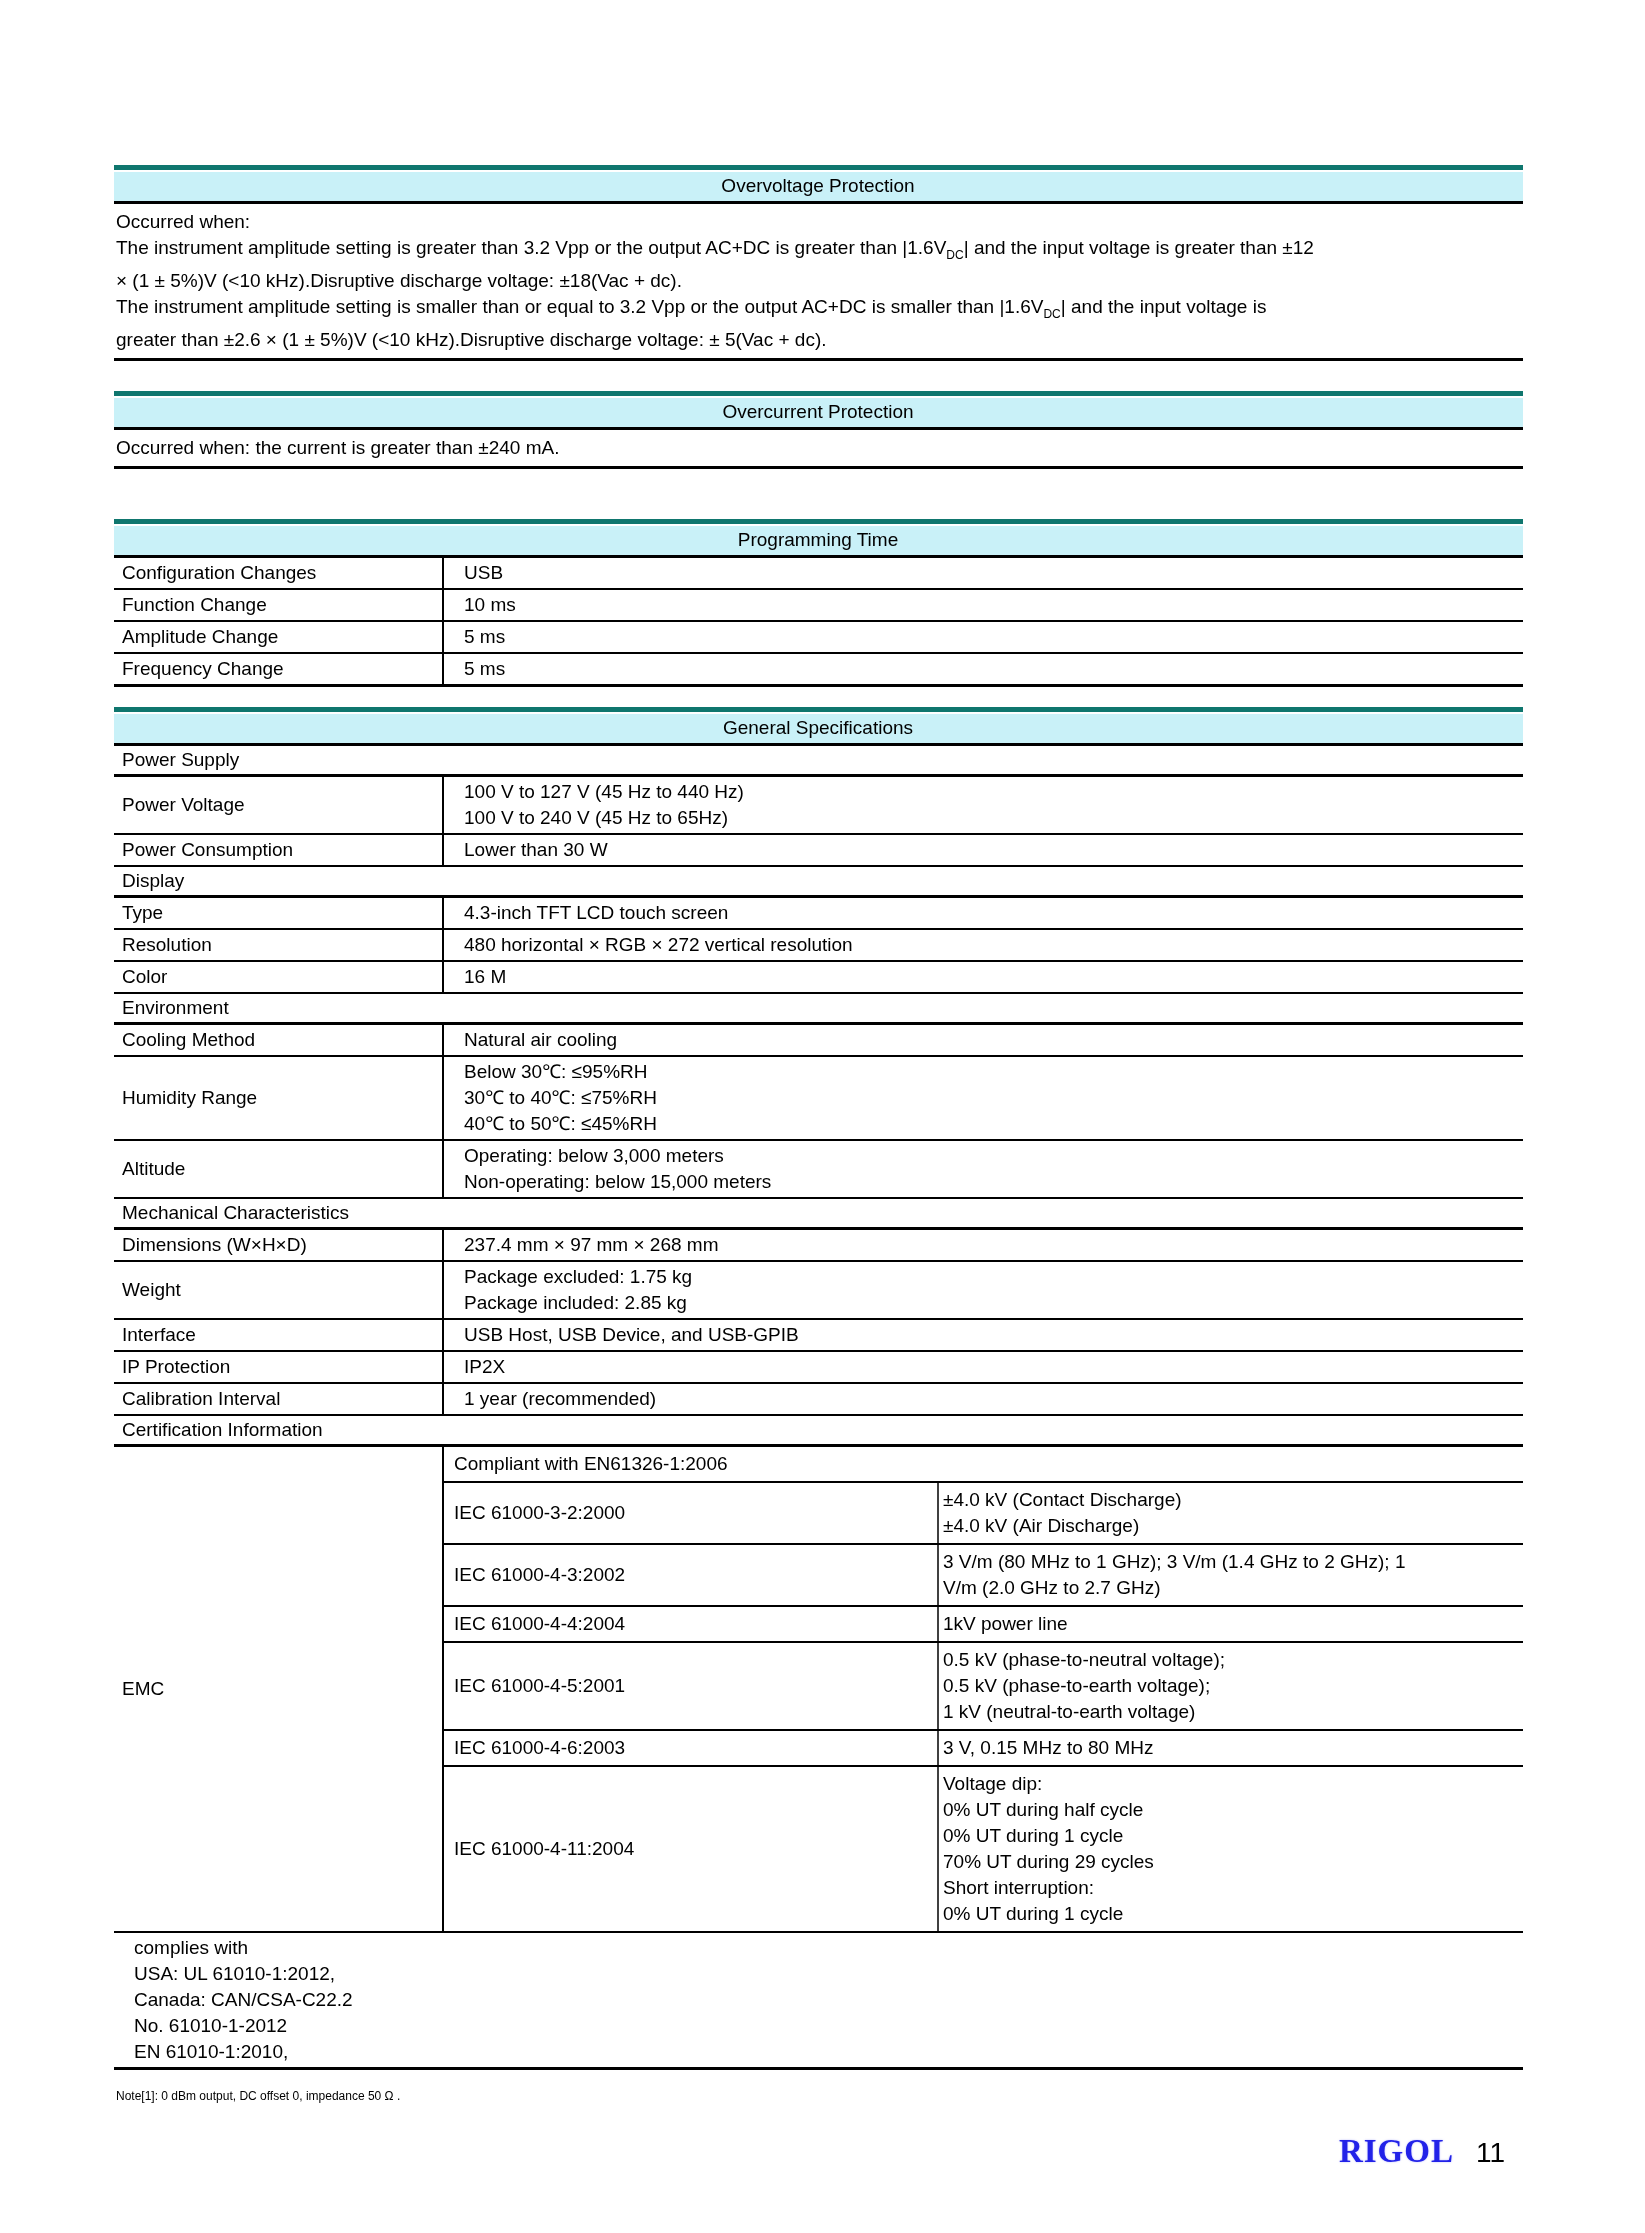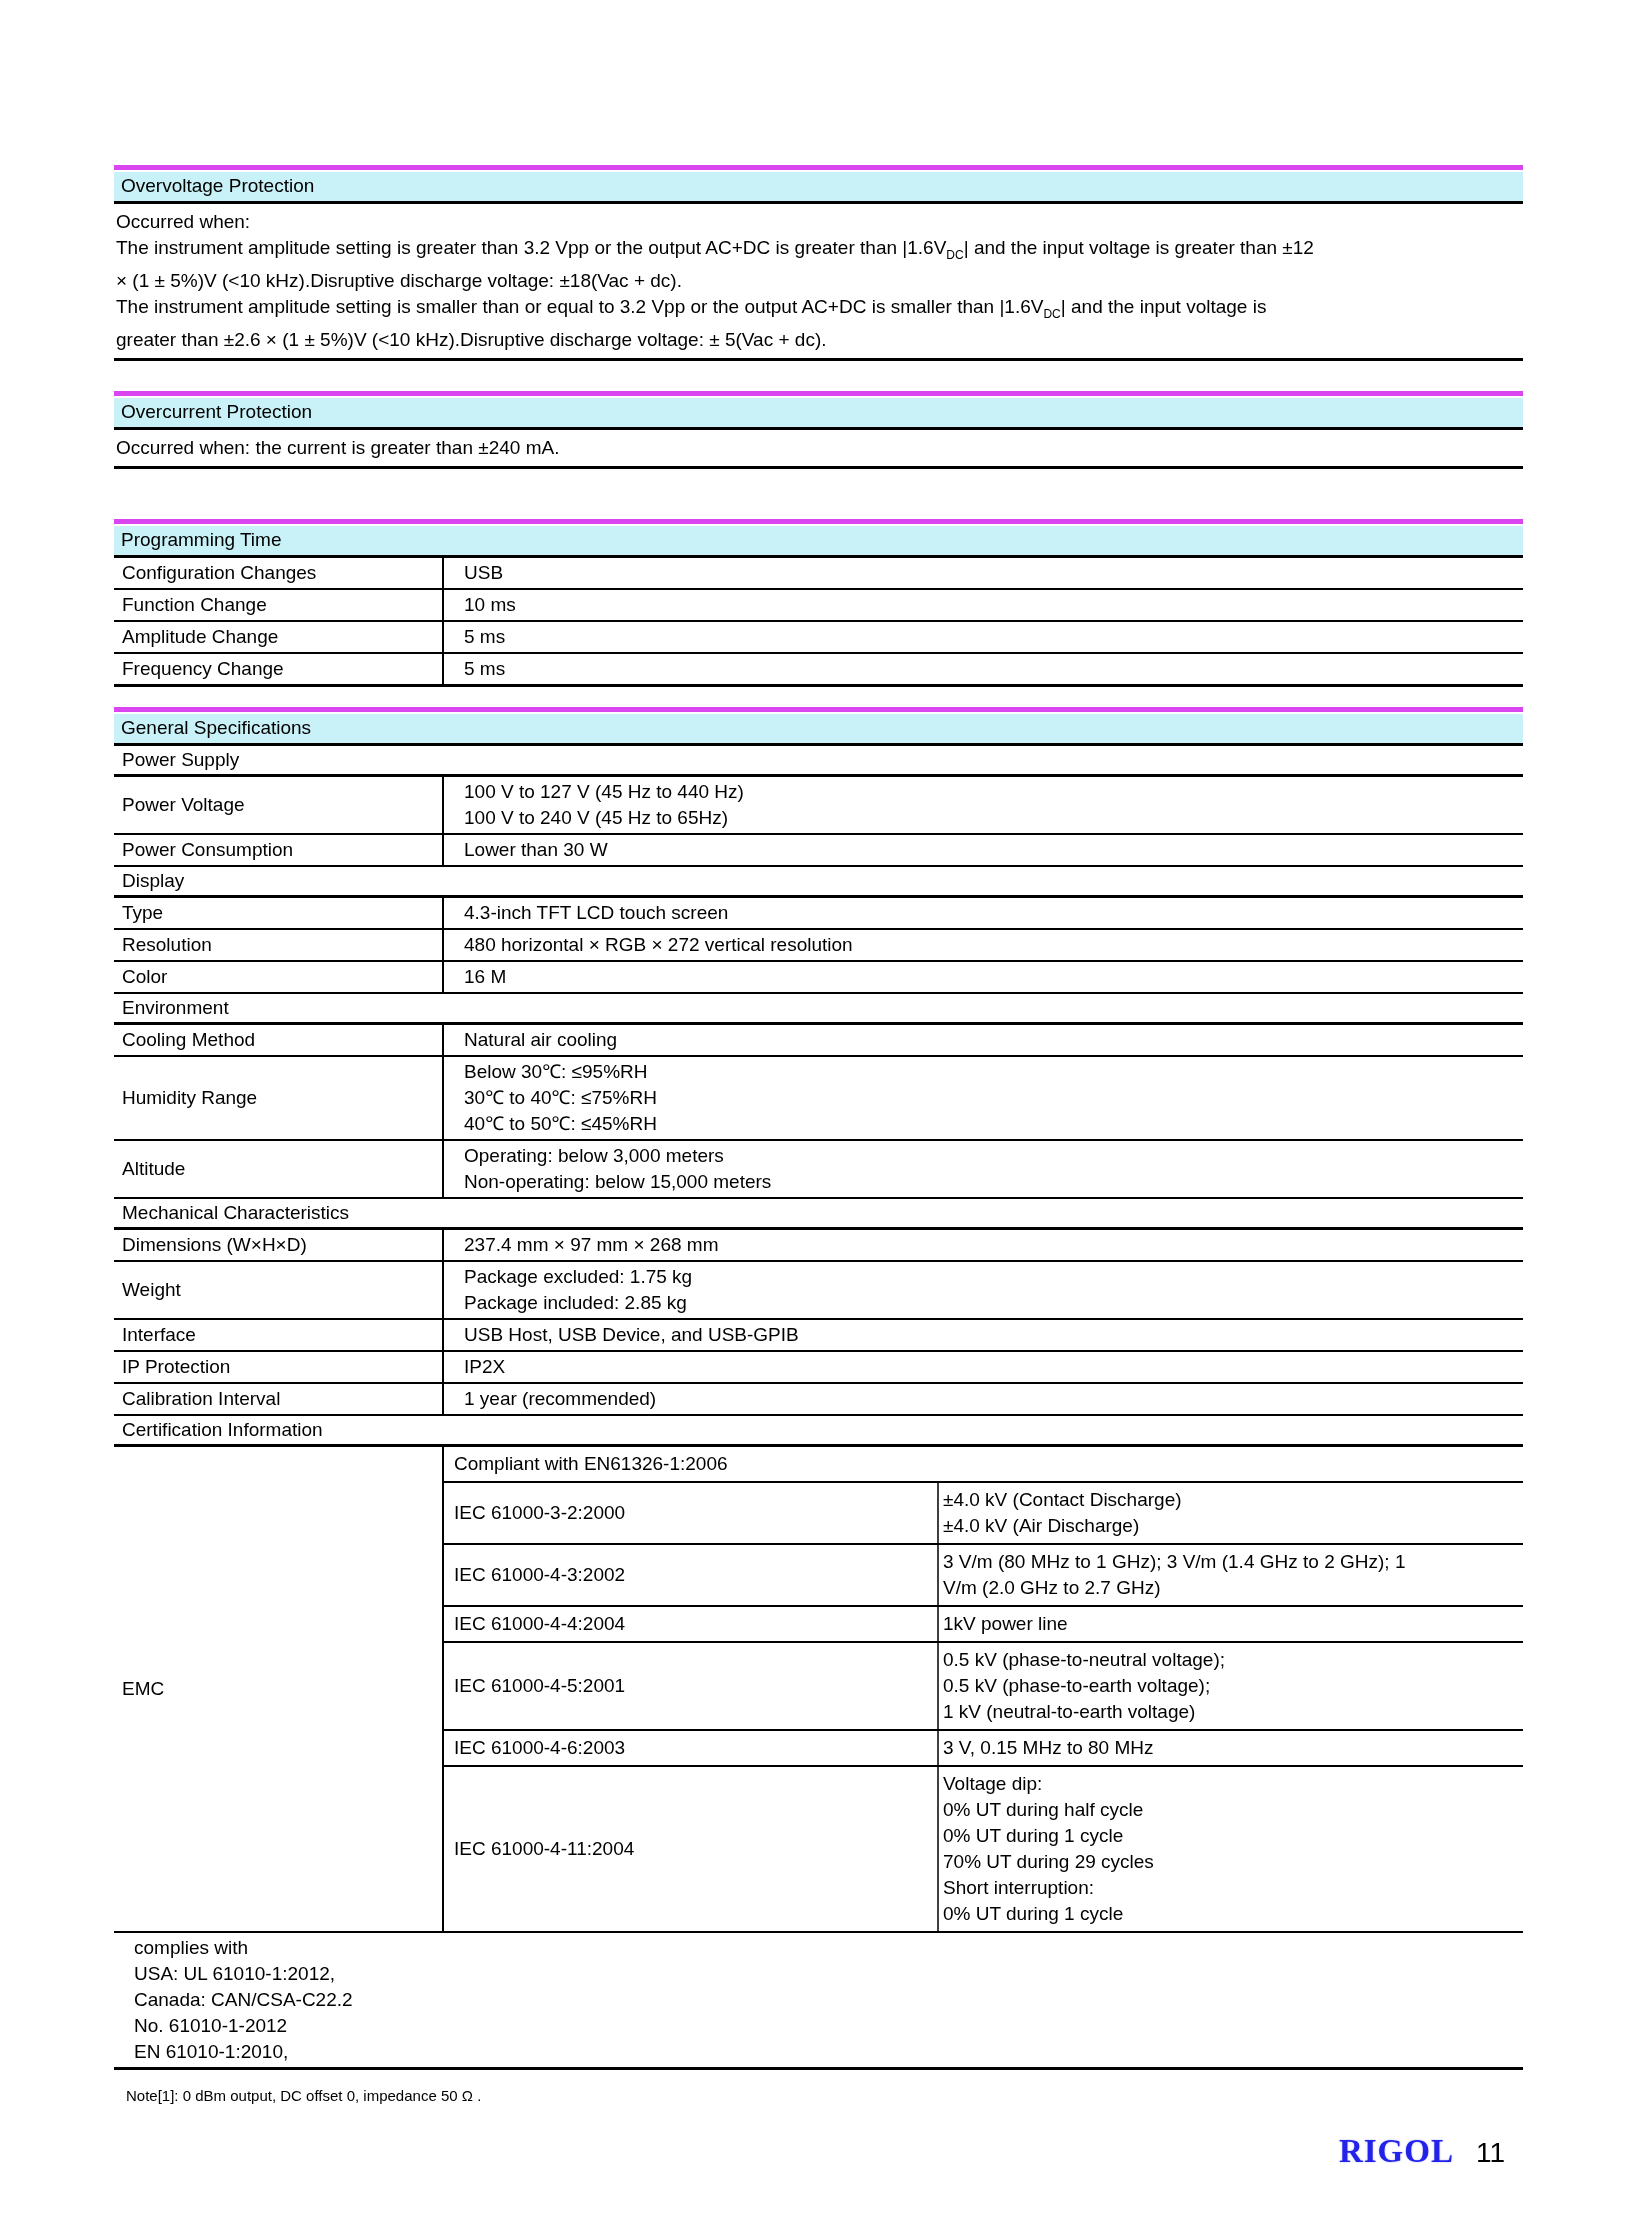--- a/index.html
+++ b/index.html
@@ -8,41 +8,42 @@
     font-family:"Liberation Sans", sans-serif;color:#000;
     font-size:19px;line-height:26px;
   }
   .doc{padding:165px 123px 0 114px;}
   .section{border-bottom:3px solid #000;}
   .section:nth-child(1){margin-bottom:30px;}
   .section:nth-child(2){margin-bottom:50px;}
   .section:nth-child(3){margin-bottom:20px;}
   .sec-header{
     background:var(--header-bg,#C9F1F8);
-    border-top:5px solid #d946ef;border-bottom:3px solid #000;
+    border-top:5px solid #0f766e;border-bottom:3px solid #000;
     box-shadow:inset 0 2px 0 #fff;
     padding:3px 8px 2px 7px;
+    text-align:center;
   }
   .sec-body > *:first-child{border-top:none;}
   .textwrap{padding:5px 2px;}
   .tline{white-space:nowrap;}
   .sub{font-size:12px;vertical-align:-5px;}
   .row{display:flex;border-top:2px solid #000;}
   .subheader{border-top:2px solid #000;padding:1px 8px;border-bottom:1px solid #000;}
   .cell.label{
     width:312px;flex:none;border-right:2px solid #000;
     padding:2px 8px;display:flex;align-items:center;
   }
   .cell.value{flex:1;padding:2px 20px;}
   .nested{flex:1;display:flex;flex-direction:column;justify-content:center;}
   .nspan{padding:4px 10px;}
   .nrow{display:flex;border-top:2px solid #000;}
   .nkey{width:473px;flex:none;border-right:2px solid #404040;padding:4px 10px;display:flex;align-items:center;}
   .nval{flex:1;padding:4px 4px;}
-  .note{margin:16px 0 0 12px;font-size:15px;line-height:20px;}
+  .note{margin:16px 0 0 2px;font-size:12px;line-height:20px;}
   .footer{margin-top:32px;text-align:right;padding-right:18px;}
   .brand{
     color:var(--brand-blue,#2222E8);
     font-family:"Liberation Serif", serif;font-weight:bold;
     font-size:33px;letter-spacing:1px;
     text-shadow:0 0 2px rgba(120,120,255,0.55);
   }
   .pagenum{font-size:28px;margin-left:22px;font-family:"Liberation Sans",sans-serif;}
 </style>
 </head>

